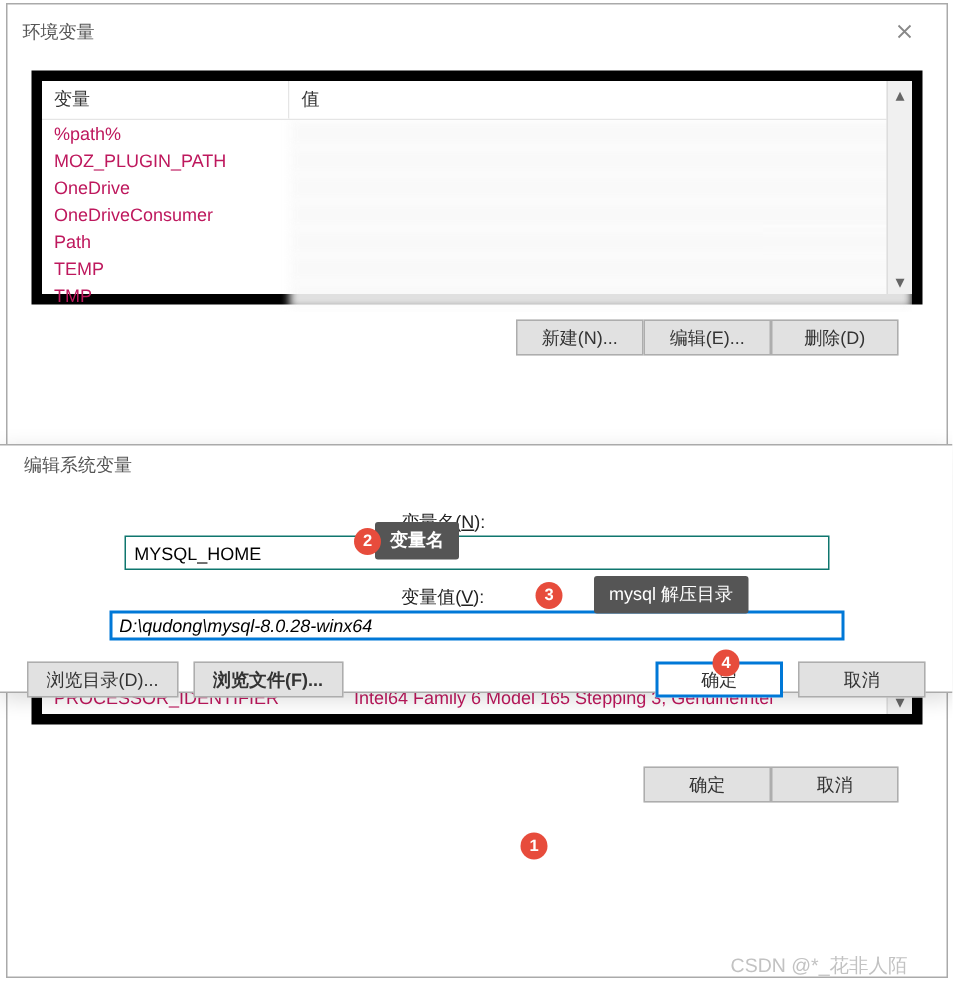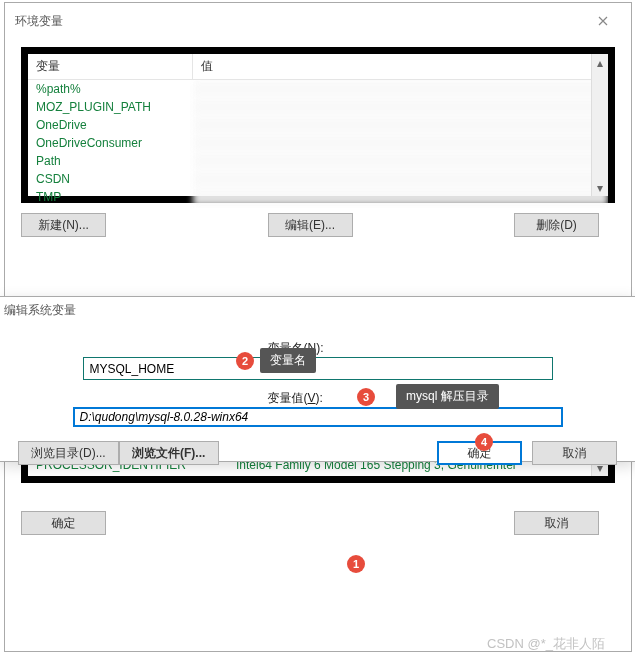--- a/index.html
+++ b/index.html
@@ -10,26 +10,26 @@
 .close-btn svg { width: 10px; height: 10px; }
 .content { padding: 8px 16px 16px 16px; }
 .section-label { margin: 8px 0 4px 2px; color: #222; }
 .table-box { border: 7px solid #000000; background: #fff; position: relative; }
 .table-head { display: flex; border-bottom: 1px solid #e5e5e5; background: #fff; }
 .th { padding: 4px 8px; border-right: 1px solid #e5e5e5; color: #333; background: #fff; }
 .th.col1 { width: 165px; }
 .th.col2 { flex: 1; }
 .table-body { overflow-y: auto; }
 .tr { display: flex; }
-.td { padding: 2px 8px; color: #15803d; white-space: nowrap; overflow: hidden; text-overflow: ellipsis; }
+.td { padding: 2px 8px; color: #be185d; white-space: nowrap; overflow: hidden; text-overflow: ellipsis; }
 .td.col1 { width: 165px; }
 .td.col2 { flex: 1; }
 .scrollbar { position: absolute; right: 0; top: 0; bottom: 0; width: 17px; background: #f0f0f0; border-left: 1px solid #ddd; }
 .scroll-arrow { height: 17px; display: flex; align-items: center; justify-content: center; color: #666; }
-.button-row { display: flex; justify-content: space-between; gap: 20px; margin-top: 10px; padding-right: 16px; }
+.button-row { display: flex; justify-content: flex-end; gap: 0; margin-top: 10px; padding-right: 16px; }
 .btn { min-width: 85px; height: 24px; border: 1px solid #adadad; background: #e1e1e1; color: #333; display: flex; align-items: center; justify-content: center; cursor: pointer; padding: 0 12px; }
 .btn.primary { border: 2px solid #0078d7; background: #fff; }
 .form-row { display: flex; align-items: center; margin: 10px 0; flex-direction: column; }
 .form-label { width: 100px; color: #222; }
 .form-label u { text-decoration: underline; }
 .input { flex: 1; height: 23px; border: 1px solid #0f766e; padding: 2px 6px; background: #fff; }
 .input.focus { border: 1px solid #0078d7; box-shadow: 0 0 0 1px #0078d7 inset; }
 .callout { position: absolute; background: #555; color: #fff; padding: 4px 10px; border-radius: 2px; font-size: 12px; z-index: 20; }
 .circle-num { position: absolute; width: 18px; height: 18px; border-radius: 50%; background: #e74c3c; color: #fff; display: flex; align-items: center; justify-content: center; font-size: 11px; font-weight: bold; z-index: 21; }
 .watermark { position: absolute; bottom: 4px; right: 30px; color: #c2c2c2; font-size: 13px; z-index: 30; pointer-events: none; }
@@ -68,21 +68,21 @@
           </div>
           <div class="tr">
             <div class="td col1">OneDriveConsumer</div>
             <div class="td col2 blur-area"></div>
           </div>
           <div class="tr">
             <div class="td col1">Path</div>
             <div class="td col2 blur-area"></div>
           </div>
           <div class="tr">
-            <div class="td col1">CSDN</div>
+            <div class="td col1">TEMP</div>
             <div class="td col2 blur-area"></div>
           </div>
           <div class="tr">
             <div class="td col1">TMP</div>
             <div class="td col2 blur-area"></div>
           </div>
         </div>
       <div class="scrollbar">
         <div class="scroll-arrow">▴</div>
         <div style="flex:1"></div>
@@ -118,46 +118,46 @@
     </div>
 
     <div class="button-row" style="margin-top:28px;">
       <div class="btn">确定</div>
       <div class="btn">取消</div>
     </div>
   </div>
 </div>
 
 <div class="dialog" style="left:0px; top:296px; width:635px; height:166px; border-left:none; border-right:none; box-shadow:0 4px 14px rgba(0,0,0,0.15);">
-  <div class="titlebar" style="padding:5px 4px;">
+  <div class="titlebar" style="padding:5px 16px;">
     <span>编辑系统变量</span>
   </div>
   <div style="padding: 6px 18px 12px 18px;">
     <div class="form-row">
       <div class="form-label">变量名(<u>N</u>):</div>
       <input class="input" style="width: 470px; flex: 0 0 auto;" value="MYSQL_HOME">
     </div>
     <div class="form-row">
       <div class="form-label">变量值(<u>V</u>):</div>
       <input class="input focus" style="width: 490px; font-style: italic;" value="D:\qudong\mysql-8.0.28-winx64">
     </div>
     <div style="display:flex; justify-content:space-between; margin-top:14px;">
-      <div style="display:flex; ">
+      <div style="display:flex; gap:10px;">
         <div class="btn" style="min-width:100px;">浏览目录(D)...</div>
         <div class="btn" style="min-width:100px;font-weight:bold;">浏览文件(F)...</div>
       </div>
       <div style="display:flex; gap:10px;">
         <div class="btn primary">确定</div>
         <div class="btn">取消</div>
       </div>
     </div>
   </div>
 </div>
 
 <div class="circle-num" style="left:347px; top:555px;">1</div>
 <div class="circle-num" style="left:236px; top:352px;">2</div>
 <div class="circle-num" style="left:357px; top:388px;">3</div>
 <div class="circle-num" style="left:475px; top:433px;">4</div>
 
-<div class="callout" style="left:260px; top:348px;">变量名</div>
+<div class="callout" style="left:250px; top:348px;font-weight:bold;">变量名</div>
 <div class="callout" style="left:396px; top:384px;">mysql 解压目录</div>
 
 <div class="watermark">CSDN @*_花非人陌</div>
 
 </body></html>

